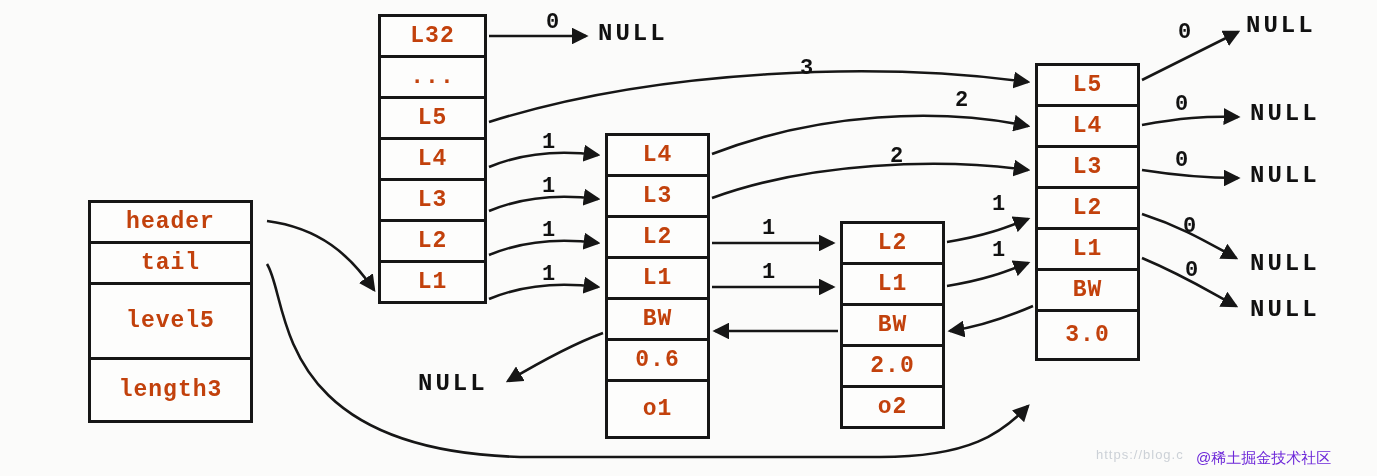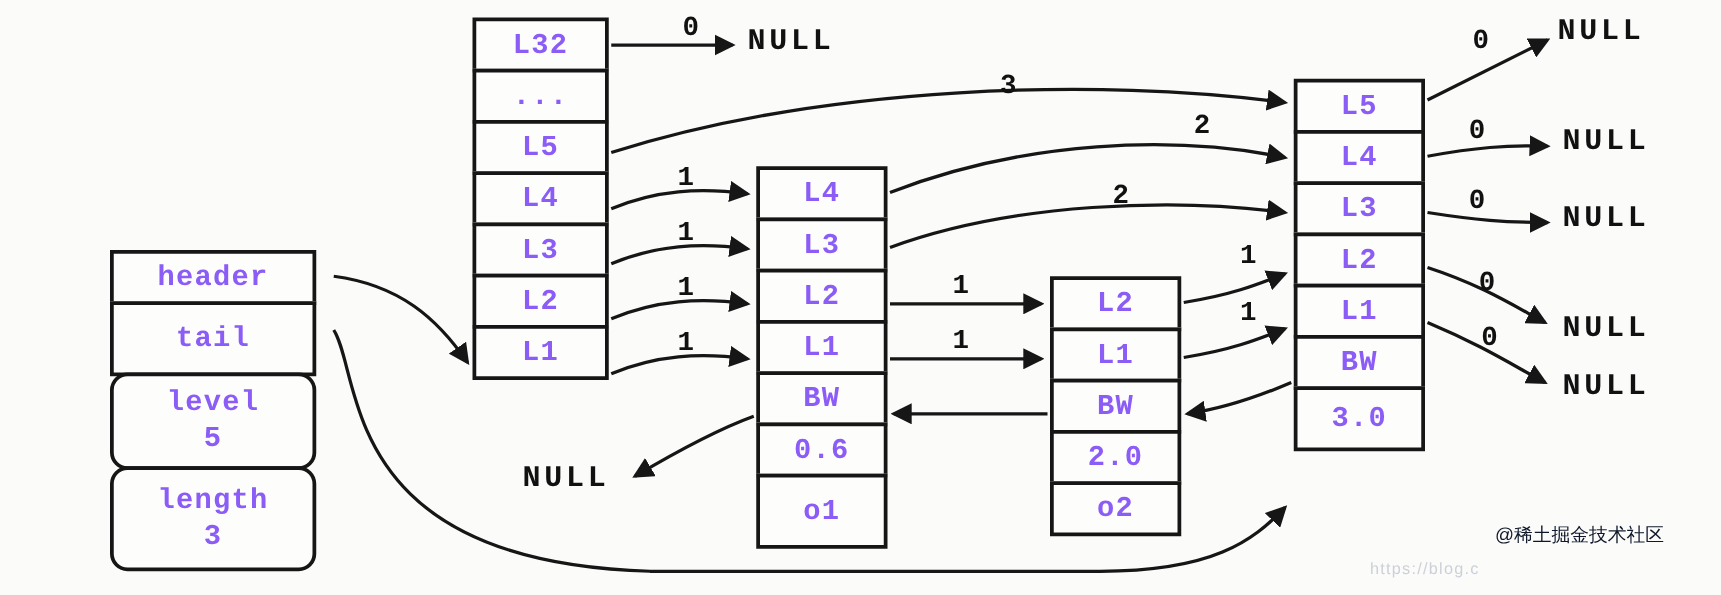--- a/index.html
+++ b/index.html
@@ -5,59 +5,59 @@
   html,body{margin:0;padding:0;}
   body{
     width:1377px;height:476px;position:relative;overflow:hidden;
     background:#fbfbfa;
     font-family:"Liberation Mono","DejaVu Sans Mono",monospace;
   }
   .col{position:absolute;}
   .cell{
     box-sizing:border-box;border:3px solid #161616;background:#fdfdfc;
     display:flex;align-items:center;justify-content:center;
-    font-weight:bold;font-size:23px;color:#8b5cf6;margin-top:-3px;
+    font-weight:bold;font-size:23px;color:#c2410c;margin-top:-3px;
     letter-spacing:1px;
   }
   .cell:first-child{margin-top:0;}
-  .twoline{flex-direction:column;line-height:1.25;border-radius:14px;}
+  .twoline{flex-direction:row;line-height:1.25;}
   svg.wires{position:absolute;left:0;top:0;pointer-events:none;}
   .lbl{
     position:absolute;font-weight:bold;font-size:22px;color:#111;
     letter-spacing:1px;
   }
   .nulltxt{
     position:absolute;font-weight:bold;font-size:24px;color:#111;
     letter-spacing:3px;
   }
   .wm-url{
     position:absolute;left:1096px;top:447px;font-size:13px;color:#ccd1d7;
     font-family:"Liberation Sans",sans-serif;letter-spacing:1px;
   }
   .wm-comm{
-    position:absolute;left:1196px;top:419px;font-size:15px;color:#0f172a;
+    position:absolute;left:1196px;top:449px;font-size:15px;color:#6d28d9;
     font-family:"Liberation Sans",sans-serif;
   }
   path.arrow{fill:none;stroke:#161616;stroke-width:2.6px;}
 </style>
 </head>
 <body>
 
 <div class="col" style="left:88px;top:200px;width:165px;">
   <div class="cell" style="height:44px;">
       <span>header</span>
     </div>
-  <div class="cell" style="height:60px;">
+  <div class="cell" style="height:44px;">
       <span>tail</span>
     </div>
   <div class="cell twoline" style="height:78px;">
     <span>level</span>
     <span>5</span>
   </div>
-  <div class="cell twoline" style="height:84px;">
+  <div class="cell twoline" style="height:66px;">
     <span>length</span>
     <span>3</span>
   </div>
 </div>
 
 <div class="col" style="left:378px;top:14px;width:109px;">
   <div class="cell" style="height:44px;">L32</div>
   <div class="cell" style="height:44px;">...</div>
   <div class="cell" style="height:44px;">L5</div>
   <div class="cell" style="height:44px;">L4</div>

